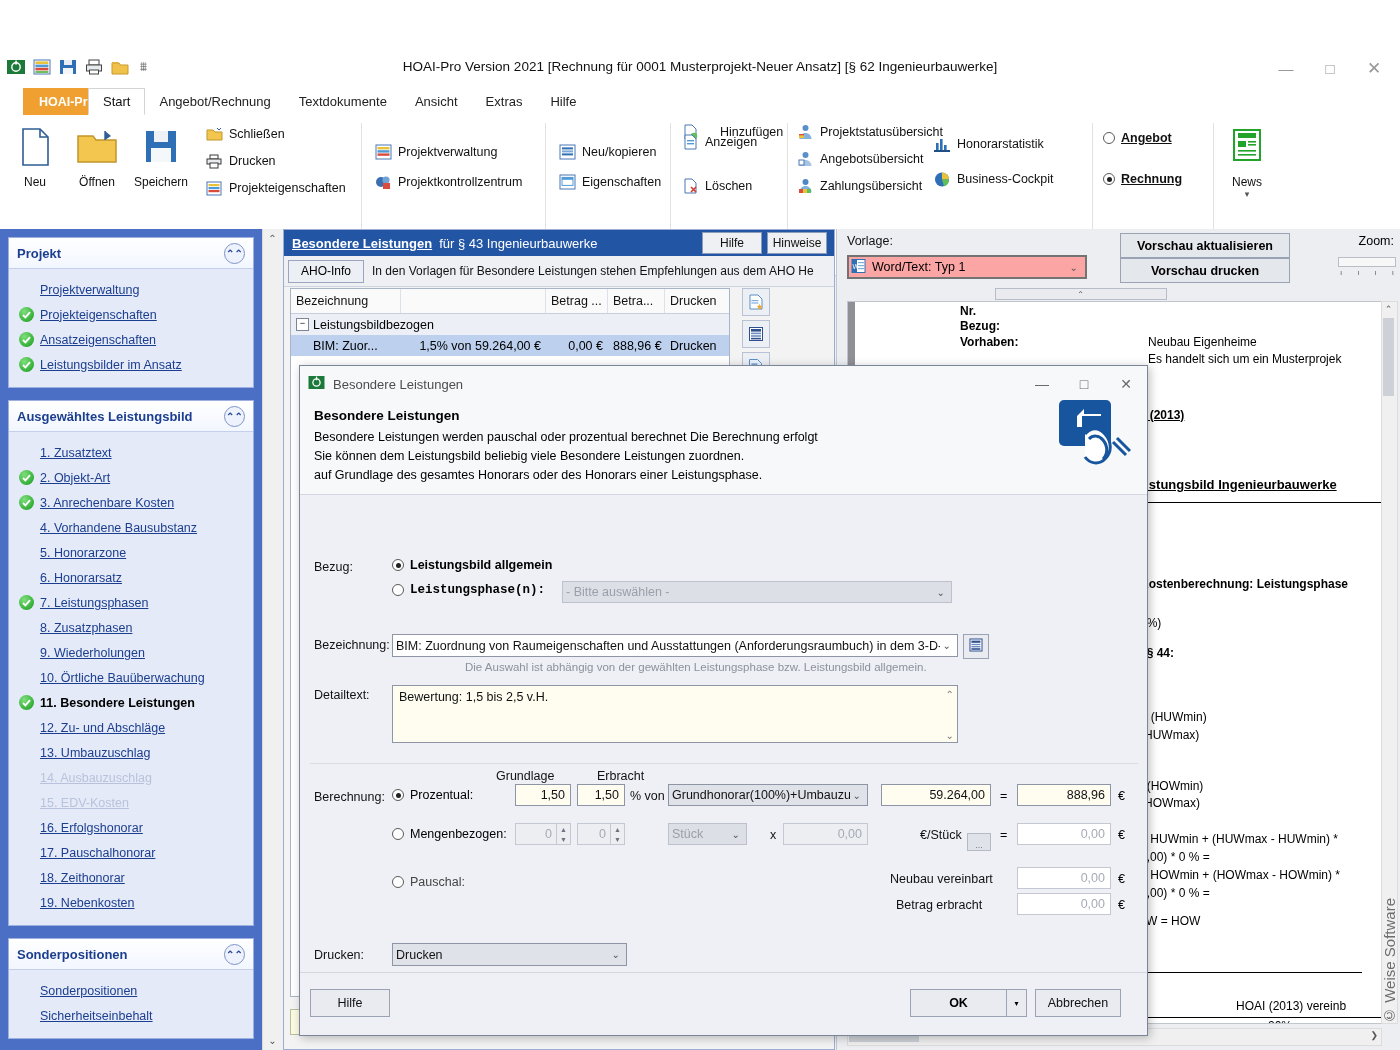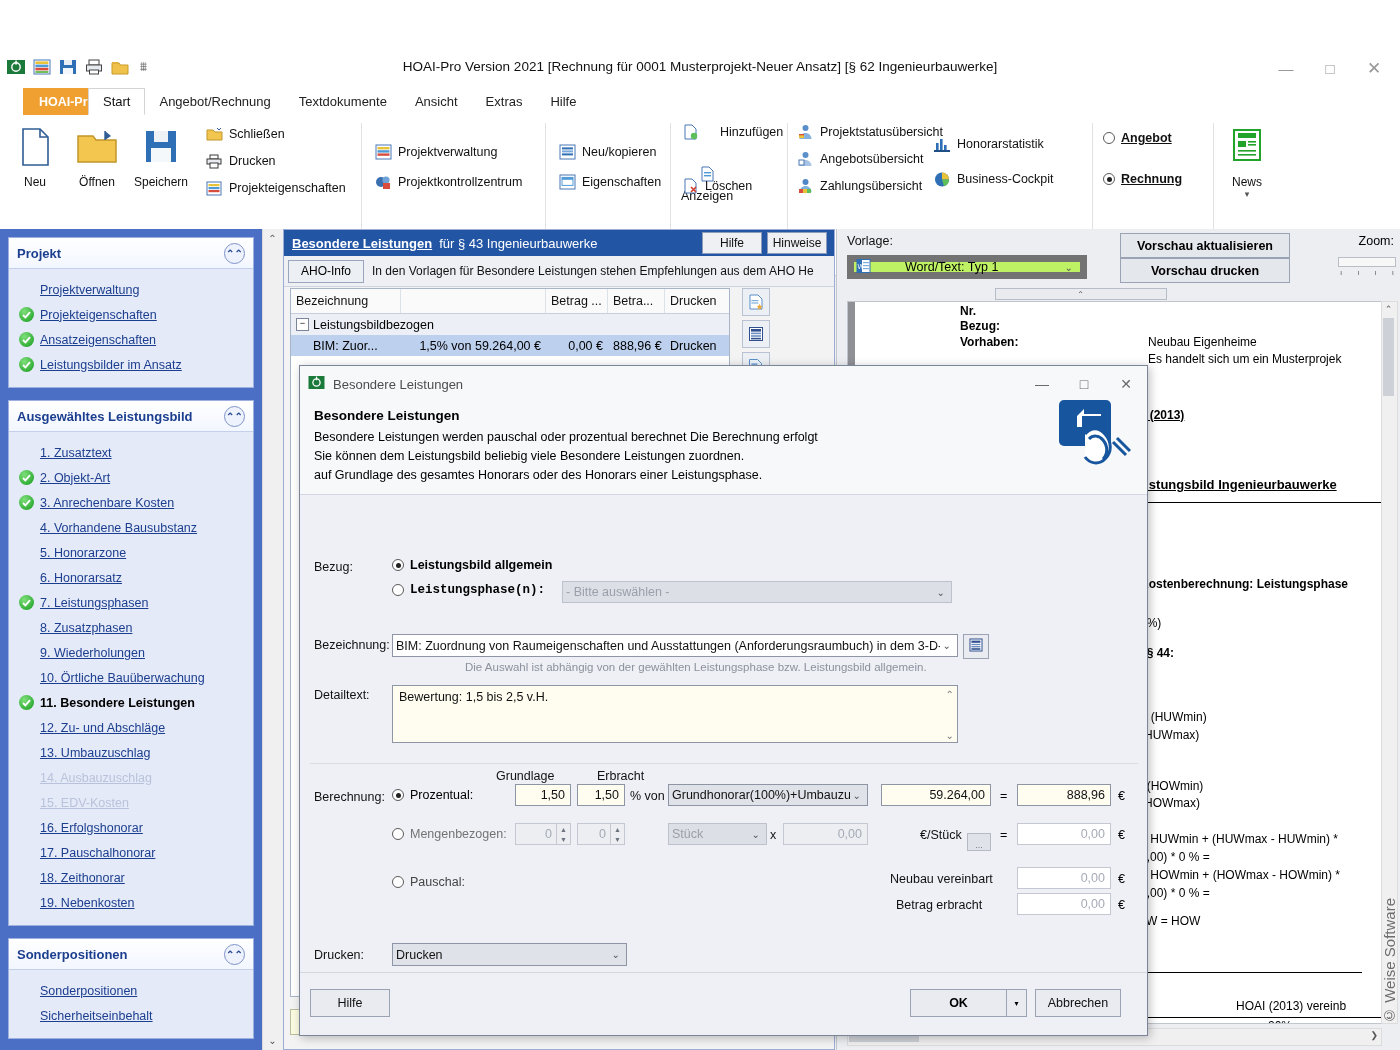--- a/index.html
+++ b/index.html
@@ -78,21 +78,21 @@
   .tgl{width:11px;height:11px;border:1px solid #7c8696;background:#fff;font-size:9px;line-height:9px;text-align:center;margin-right:4px;display:inline-block;}
   .gridbtns{position:absolute;left:452px;top:0;width:62px;}
   .gbtn{width:26px;height:26px;border:1px solid #b9c2d2;background:#eceff4;display:inline-flex;align-items:center;justify-content:center;margin:0 3px 4px 0;}
   .gsum{position:absolute;left:0;bottom:8px;width:440px;height:26px;background:#fbfbe2;border:1px solid #b9bf9a;box-sizing:border-box;display:flex;align-items:center;font-size:12.5px;}
   .gsum .sc{border-left:1px solid #cfd3b5;height:100%;display:flex;align-items:center;justify-content:flex-end;padding:0 5px;box-sizing:border-box;}
 
   
   .preview{position:absolute;left:836px;top:182px;right:0;bottom:0;background:#eceef2;border-left:1px solid #c3c7d0;}
   .pvtop{position:absolute;left:0;top:0;right:0;height:58px;}
   .pvlabel{position:absolute;left:10px;top:5px;font-size:12.5px;color:#111;}
-  .pvcombo{position:absolute;left:10px;top:26px;width:240px;height:24px;background:#bef264;border:7px solid #737373;box-sizing:border-box;display:flex;align-items:center;font-size:12.5px;padding:0 2px;gap:28px;}
+  .pvcombo{position:absolute;left:10px;top:26px;width:240px;height:24px;background:#fca5a5;border:2px solid #737373;box-sizing:border-box;display:flex;align-items:center;font-size:12.5px;padding:0 2px;}
   .pvcombo .arw{margin-left:auto;color:#555;font-size:10px;padding-right:5px;}
   .pvbtn{position:absolute;height:23px;background:#e4e7ec;border:1px solid #9aa3b4;font-weight:bold;font-size:12.5px;display:flex;align-items:center;justify-content:center;}
   .zoomlbl{position:absolute;right:6px;top:5px;font-size:12.5px;}
   .zoomslider{position:absolute;right:4px;top:28px;width:58px;}
   .zoomslider .trk{height:8px;background:#f7f7f7;border:1px solid #b9bdc6;}
   .zoomslider .ticks{display:flex;justify-content:space-between;font-size:8px;color:#666;padding:1px 2px 0 2px;}
   .pvsplit{position:absolute;left:0;top:58px;right:0;height:12px;background:#eceef2;}
   .pvsplit .grab{position:absolute;left:28%;top:1px;width:170px;height:10px;background:#e9ebef;border:1px solid #b6bcc8;display:flex;align-items:center;justify-content:center;font-size:8px;color:#555;}
   .paper{position:absolute;left:10px;top:72px;right:18px;bottom:26px;background:#fff;border:1px solid #c0c4cc;overflow:hidden;font-family:"Liberation Sans",sans-serif;}
   .paper .lmargin{position:absolute;left:0;top:0;bottom:0;width:7px;background:#8e9096;}
@@ -332,21 +332,21 @@
     <div class="rgroup" style="left:671px;width:117px;">
       <div class="smallbtn" style="left:10px;top:8px;gap:21px;">
         <span class="ic">
             <svg width="15" height="16" viewBox="0 0 15 16">
               <path d="M2 1h7l4 4v10H2z" fill="#fff" stroke="#4a77b5"></path>
               <circle cx="11" cy="12" r="3.2" fill="#5fbf5a"></circle>
             </svg>
           </span>
         <span>Hinzufügen</span>
       </div>
-      <div class="smallbtn" style="left:10px;top:50px;flex-direction:column;">
+      <div class="smallbtn" style="left:10px;top:18px;">
         <span class="ic">
             <svg width="15" height="16" viewBox="0 0 15 16">
               <path d="M2 1h7l4 4v10H2z" fill="#fff" stroke="#4a77b5"></path>
               <rect x="4" y="6" width="7" height="1.4" fill="#4f9bd8"></rect>
               <rect x="4" y="9" width="7" height="1.4" fill="#4f9bd8"></rect>
             </svg>
           </span>
         <span>Anzeigen</span>
       </div>
       <div class="smallbtn" style="left:10px;top:62px;">
@@ -879,37 +879,37 @@
           <span>59.264,00</span>
         </div>
       <div class="eq" style="left:700px;top:294px;">=</div>
       <div class="tfield" style="left:717px;top:289px;width:94px;height:22px;">
           <span>888,96</span>
         </div>
       <div class="euro" style="left:818px;top:294px;">€</div>
 
       <div class="radio" style="left:92px;top:332px;">
         <span class="rad"></span>
-        <span class="tx n" style="color:#737373;">Mengenbezogen:</span>
+        <span class="tx n" style="color:#000000;">Mengenbezogen:</span>
       </div>
       <div class="spin" style="left:215px;top:328px;width:56px;height:22px;">
         <span class="v">0</span>
         <span class="ar">
             <span>▲</span>
             <span>▼</span>
           </span>
       </div>
       <div class="spin" style="left:277px;top:328px;width:48px;height:22px;">
         <span class="v">0</span>
         <span class="ar">
             <span>▲</span>
             <span>▼</span>
           </span>
       </div>
-      <div class="combo dis" style="left:368px;top:328px;width:99px;height:22px;">
+      <div class="combo dis" style="left:368px;top:328px;width:79px;height:22px;">
         <span>Stück</span>
         <span class="arw">⌄</span>
       </div>
       <div class="flab" style="left:470px;top:333px;">x</div>
       <div class="tfield dis" style="left:483px;top:328px;width:85px;height:22px;">
           <span>0,00</span>
         </div>
       <div class="flab" style="left:620px;top:333px;">€/Stück</div>
       <div class="ellip" style="left:667px;top:338px;">...</div>
       <div class="eq" style="left:700px;top:333px;">=</div>

